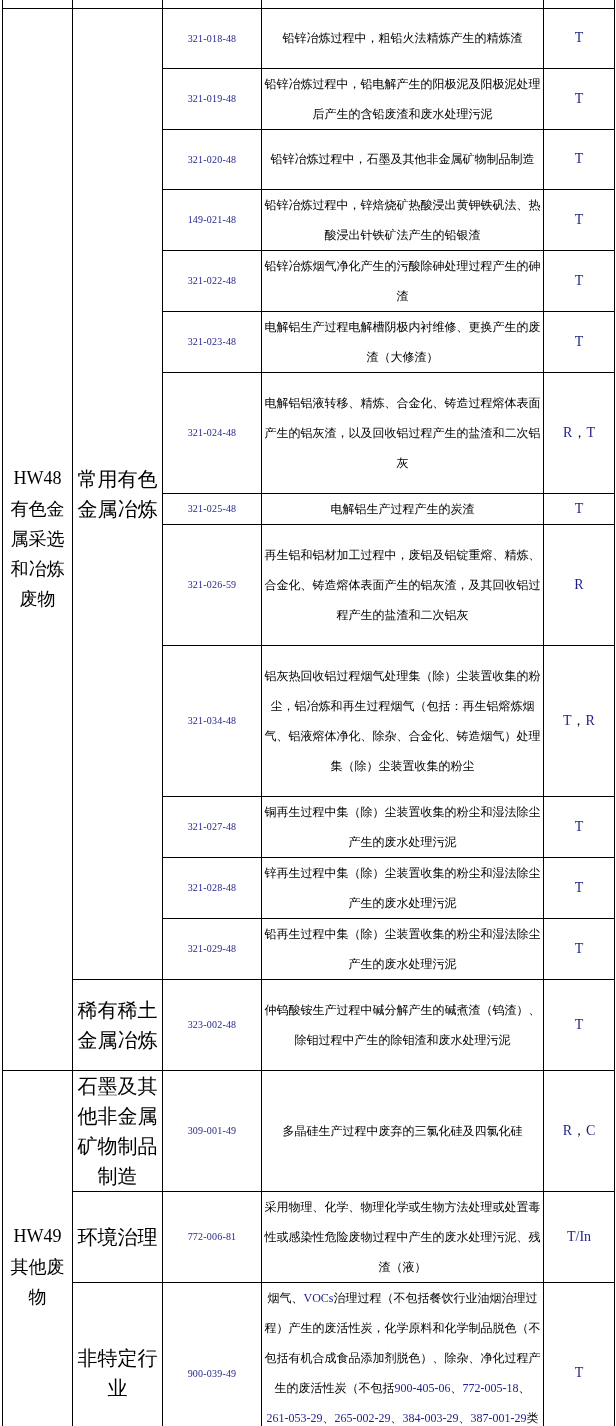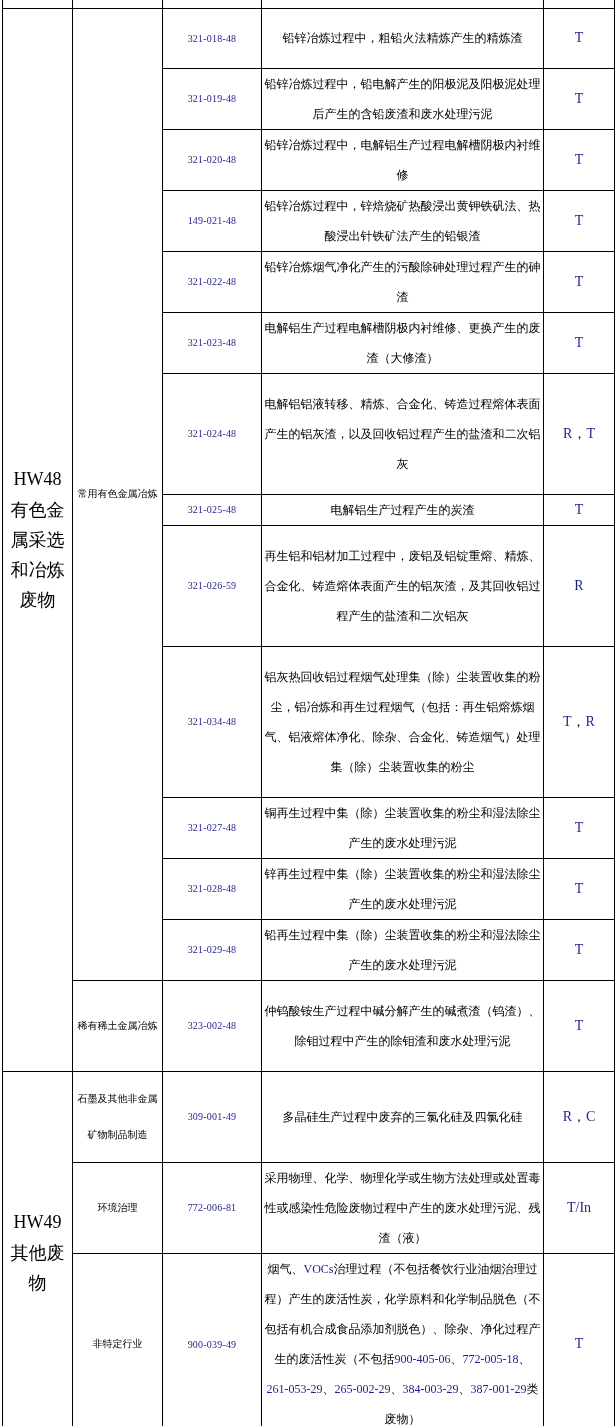--- a/index.html
+++ b/index.html
@@ -8,21 +8,21 @@
   body { width:616px; height:1426px; overflow:hidden;
          font-family:"Liberation Serif","DejaVu Serif",serif; color:var(--ink); }
   table.waste { border-collapse:collapse; table-layout:fixed; margin-left:2px;
                 width:612px; }
   td { border:1.5px solid var(--grid); text-align:center; vertical-align:middle;
        padding:0; overflow:hidden; }
   col.c1{width:70px;} col.c2{width:90px;} col.c3{width:99px;}
   col.c4{width:282px;} col.c5{width:71px;}
   .cat  { font-size:18px; line-height:30px; }
   .cat .cat-label { width:58px; margin:1px auto; display:block; }
-  .ind  { font-size:10px; line-height:36px; }
+  .ind  { font-size:20px; line-height:30px; }
   .code { font-size:10px; letter-spacing:0.2px; }
   .desc { font-size:12px; line-height:30px; padding:0 2px; }
   .haz  { font-size:14px; }
   .latin { color:var(--latin); }
   tr.sliver td { border-top:none; }
   tr.sliver td:first-child { border-left:1.5px solid var(--grid); }
 </style>
 </head>
 <body>
 
@@ -56,21 +56,21 @@
   </tr>
 
   <tr style="height:60px">
     <td class="code lt"><span class="latin">321-019-48</span></td>
     <td class="desc lt">铅锌冶炼过程中，铅电解产生的阳极泥及阳极泥处理后产生的含铅废渣和废水处理污泥</td>
     <td class="haz lt"><span class="latin">T</span></td>
   </tr>
 
   <tr style="height:60px">
     <td class="code lt"><span class="latin">321-020-48</span></td>
-    <td class="desc lt">铅锌冶炼过程中，电解铝生产过程电解槽阴极内衬维修</td>
+    <td class="desc lt">铅锌冶炼过程中，石墨及其他非金属矿物制品制造</td>
     <td class="haz lt"><span class="latin">T</span></td>
   </tr>
 
   <tr style="height:60px">
     <td class="code lt"><span class="latin">149-021-48</span></td>
     <td class="desc lt">铅锌冶炼过程中，锌焙烧矿热酸浸出黄钾铁矾法、热酸浸出针铁矿法产生的铅银渣</td>
     <td class="haz lt"><span class="latin">T</span></td>
   </tr>
 
   <tr style="height:60px">

